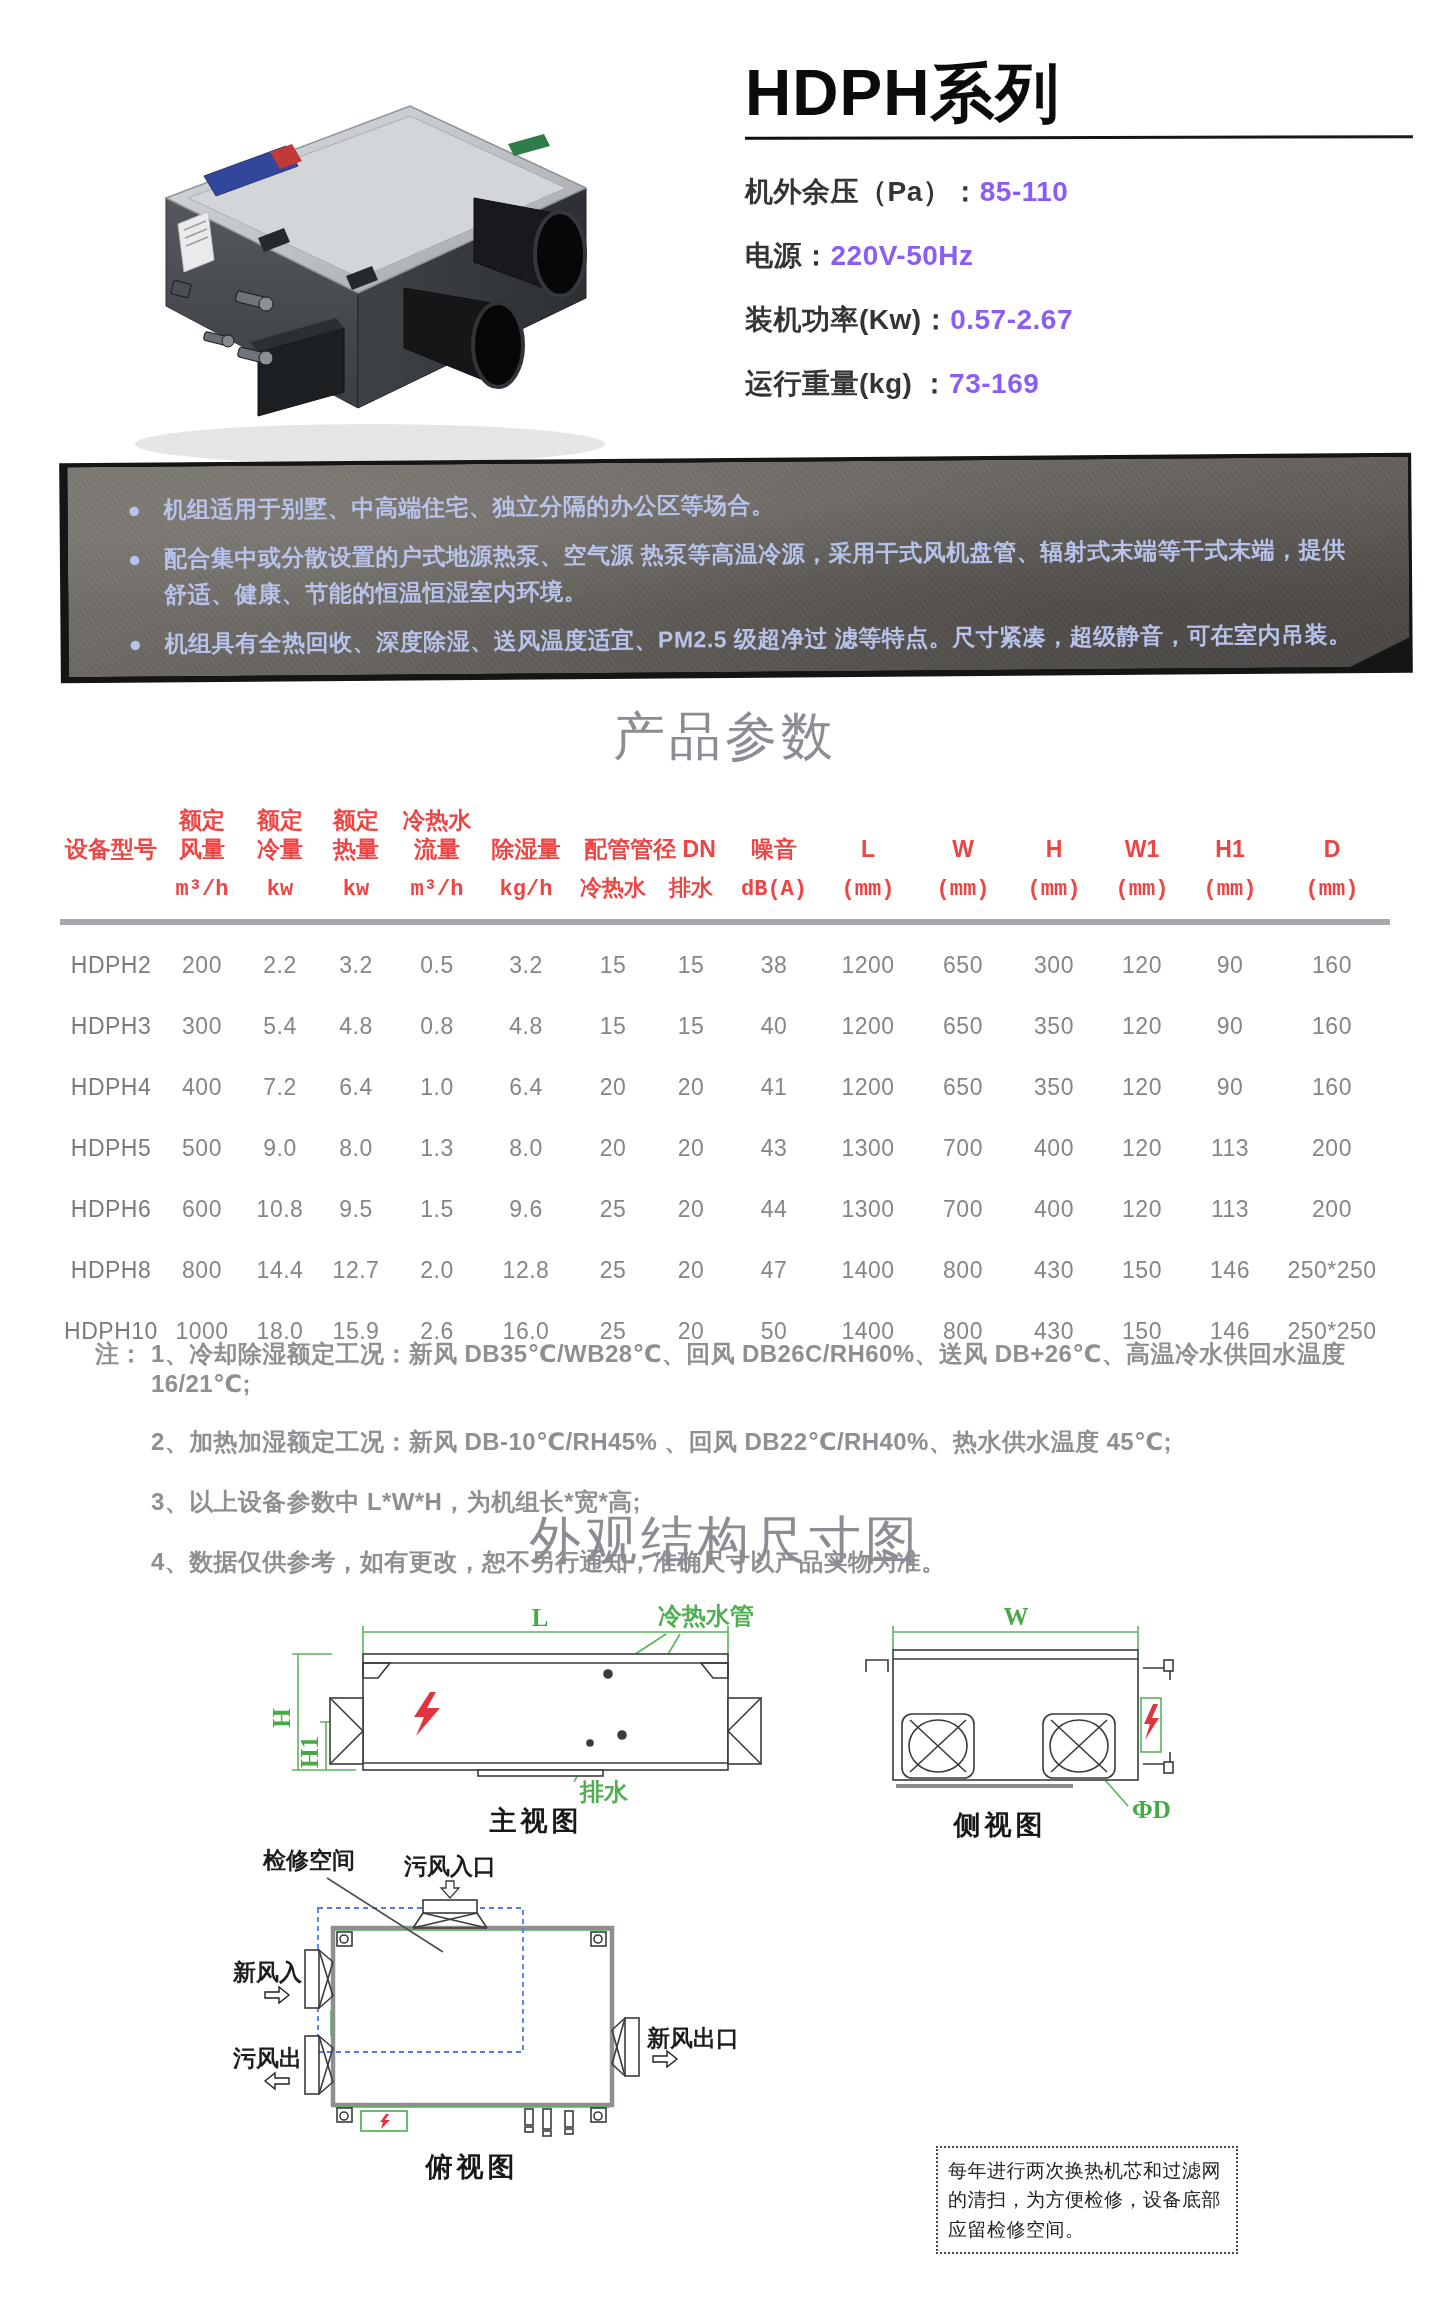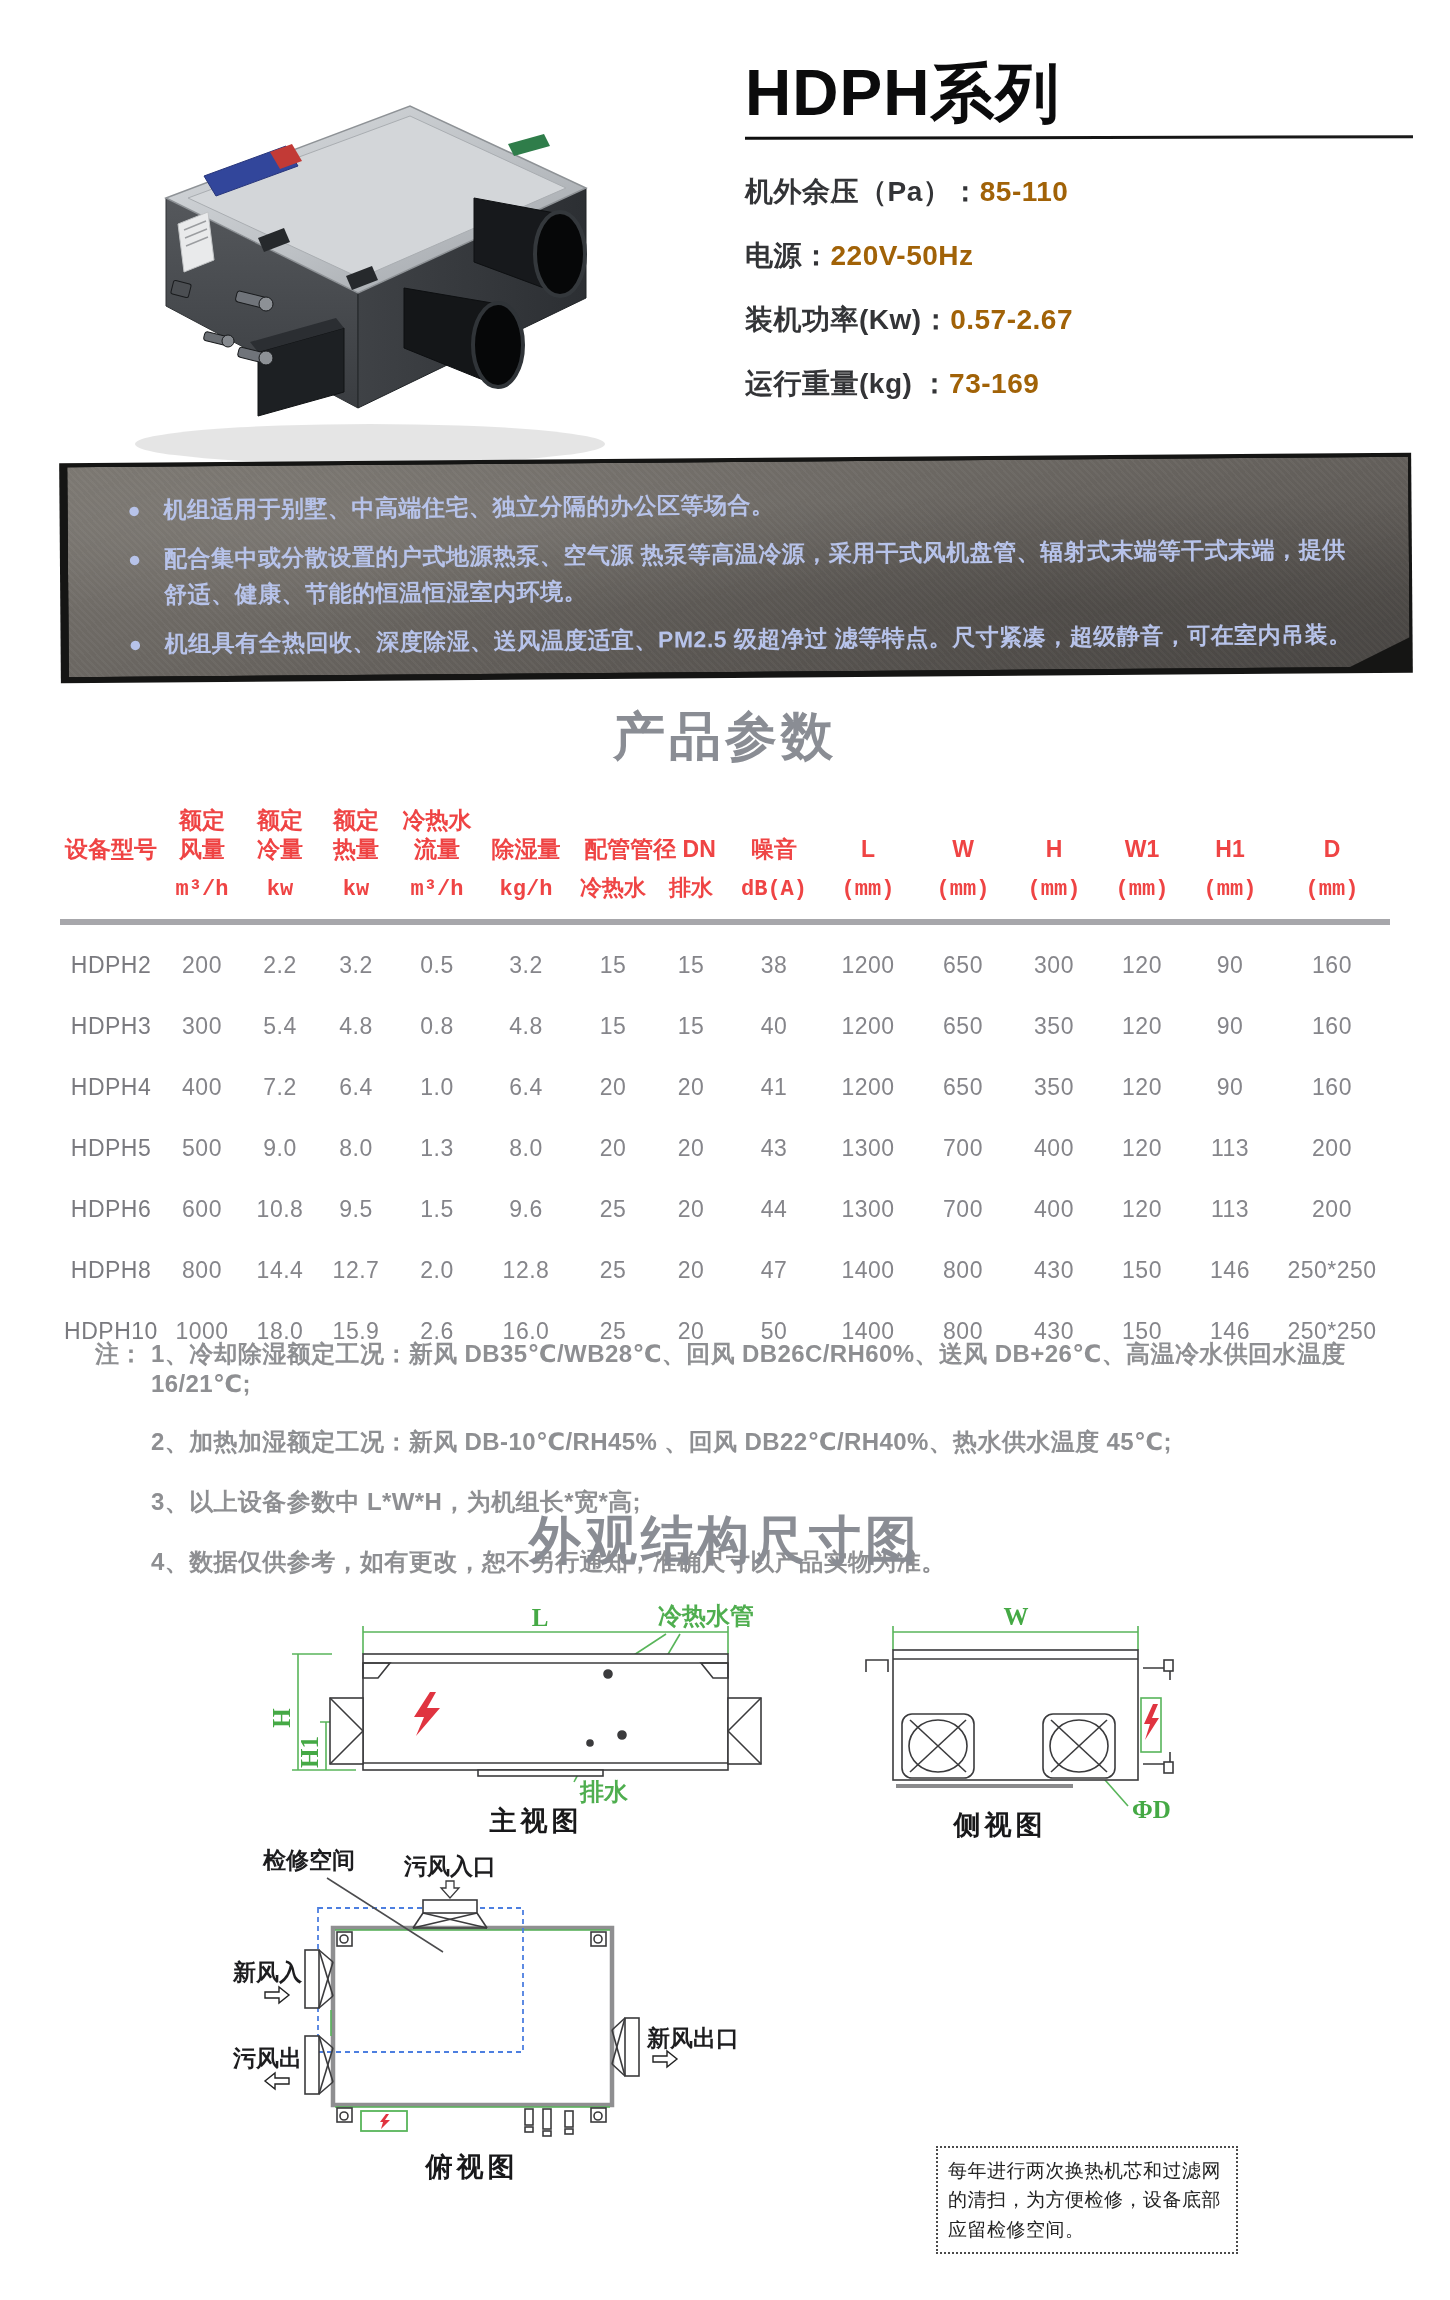--- a/index.html
+++ b/index.html
@@ -9,40 +9,40 @@
   
   .hero-photo{position:absolute;left:108px;top:46px;width:528px;height:432px;}
   .hero-right{position:absolute;left:745px;top:60px;width:668px;}
   .page-title{margin:0;font-size:64px;font-weight:900;color:#0b0b0c;letter-spacing:1px;line-height:1.05;}
   .subtitle-row{display:flex;align-items:flex-end;margin-top:28px;}
   .subtitle{font-size:34px;font-weight:700;color:#a7c2ef;letter-spacing:1px;white-space:nowrap;}
   .subtitle-bar{display:inline-block;width:92px;height:10px;background:#0a0a0a;margin-left:16px;margin-bottom:4px;}
   .subtitle-rule{margin-top:9px;height:3px;width:668px;background:linear-gradient(90deg,#0e0e0e 0%,#1b1b1b 100%);transform:rotate(-0.12deg);}
   .specs{margin-top:34px;}
   .spec-line{font-size:28px;font-weight:700;color:#333437;margin-bottom:26px;letter-spacing:0.5px;}
-  .spec-value{color:#a16207;}
+  .spec-value{color:#8b5cf6;}
 
   
   .banner-outer{position:absolute;left:60px;top:458px;width:1352px;height:220px;background:#151514;
                 transform:rotate(-0.45deg);}
   .banner-inner{position:absolute;left:8px;top:4px;right:3px;bottom:6px;
     background:
       radial-gradient(ellipse at 22% 28%, rgba(255,255,255,0.07), transparent 45%),
       radial-gradient(ellipse at 75% 70%, rgba(0,0,0,0.14), transparent 55%),
       repeating-linear-gradient(47deg, rgba(255,255,255,0.025) 0 2px, rgba(0,0,0,0.02) 2px 5px),
       linear-gradient(168deg,#7b7771 0%,#6e6a65 38%,#5e5a56 72%,#4d4a47 100%);
     clip-path:polygon(0 0,100% 0,100% 86%,95.5% 100%,0 100%);}
   .features{list-style:none;margin:0;padding:26px 44px 0 60px;}
   .feature-item{position:relative;padding-left:36px;margin-bottom:13px;
     font-size:23px;font-weight:700;color:#b7c3ea;line-height:1.56;letter-spacing:0.5px;}
   .bullet{position:absolute;left:0;top:1px;font-size:22px;color:#b7c3ea;}
 
   
   .section-title{position:absolute;width:100%;text-align:center;margin:0;
-    font-size:52px;font-weight:700;color:#8a8d94;letter-spacing:4px;}
+    font-size:52px;font-weight:400;color:#8a8d94;letter-spacing:4px;}
   .title-params{top:702px;}
   .title-dims{top:1506px;}
 
   
   .spec-table{position:absolute;left:60px;top:806px;width:1330px;border-collapse:collapse;table-layout:fixed;}
   .spec-table th,.spec-table td{text-align:center;}
   .spec-table thead th{font-size:23px;font-weight:700;color:#ef4444;vertical-align:bottom;
      white-space:pre-line;line-height:1.28;padding:0 0 2px;}
   .spec-table thead th.model-h{vertical-align:middle;padding-bottom:26px;border-bottom:6px solid #a7a7ab;}
   .spec-table thead tr.units th{font-size:22px;padding:9px 0 15px;border-bottom:6px solid #a7a7ab;font-family:Liberation Mono, monospace;}

